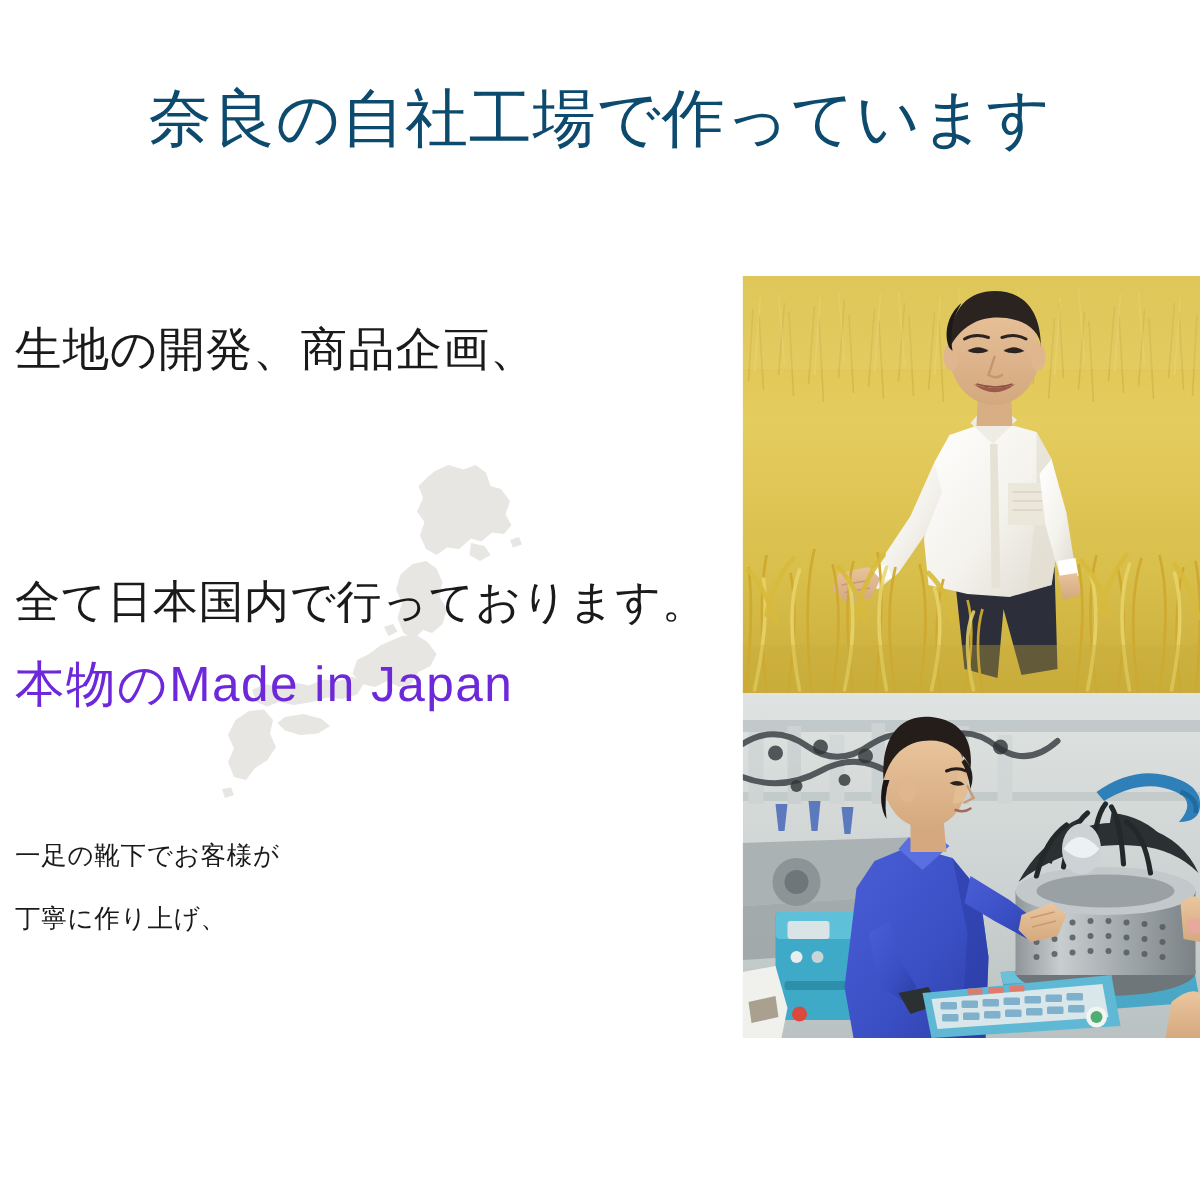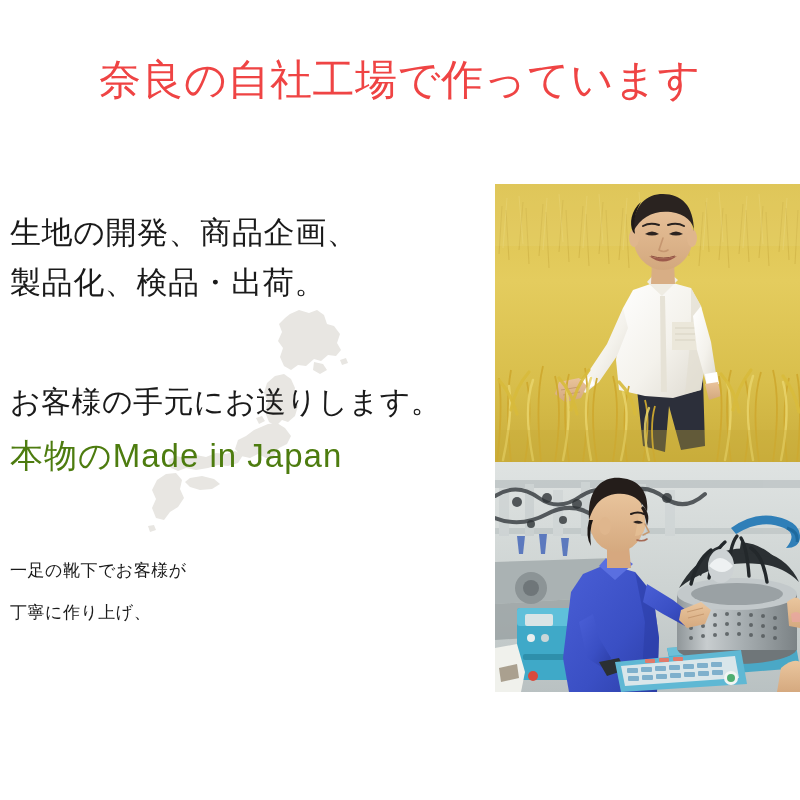--- a/index.html
+++ b/index.html
@@ -20,21 +20,21 @@
   #page-title {
     position: absolute;
     left: 0;
     top: 56px;
     width: 800px;
     text-align: center;
     font-family: "Liberation Serif", "DejaVu Serif", serif;
     font-size: 42px;
     line-height: 1.18;
     letter-spacing: 0.5px;
-    color: #ef4444;
+    color: #0c4a6e;
     white-space: nowrap;
   }
 
   
   #left-column {
     position: absolute;
     left: 10px;
     top: 150px;
     width: 490px;
     height: 560px;
@@ -150,26 +150,25 @@
           <path d="M128 110 L134 108 L137 113 L131 116 Z"></path>
 
           <path d="M20 218 L26 217 L28 222 L22 224 Z"></path>
           <path d="M212 52 L218 50 L220 55 L214 57 Z"></path>
         </g>
       </svg>
     </div>
 
     <div class="text-block" id="process-block">
       <span class="text-line">生地の開発、商品企画、</span>
-      <span class="text-line">製品化、検品・出荷。</span>
     </div>
 
     <div class="text-block" id="domestic-block">
-      <span class="text-line" id="domestic-line">お客様の手元にお送りします。</span>
-      <span class="text-line" id="made-in-japan-line" style="color: #4d7c0f;">本物のMade in Japan</span>
+      <span class="text-line" id="domestic-line">全て日本国内で行っております。</span>
+      <span class="text-line" id="made-in-japan-line" style="color: #6d28d9;">本物のMade in Japan</span>
     </div>
 
     <div class="text-block" id="message-block">
       <span class="text-line">一足の靴下でお客様が</span>
       <span class="text-line">丁寧に作り上げ、</span>
     </div>
 
   </div>
 
   <div id="photo-column">

